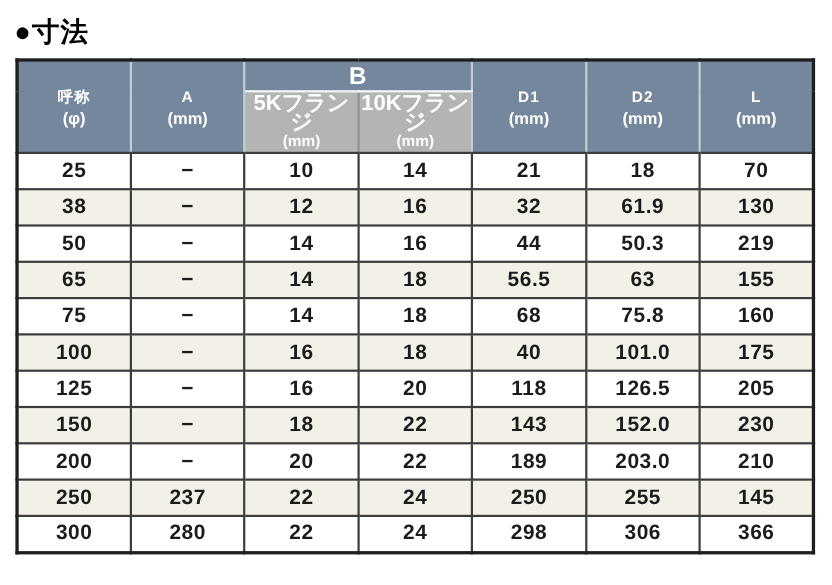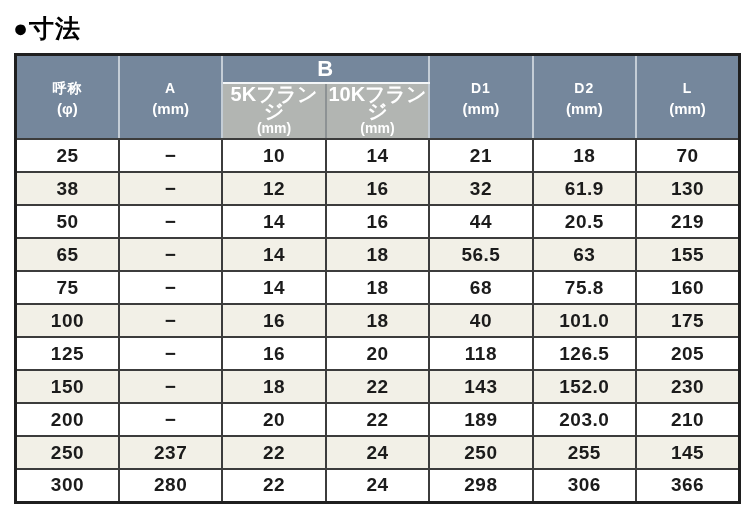--- a/index.html
+++ b/index.html
@@ -171,21 +171,21 @@
           <td>32</td>
           <td>61.9</td>
           <td>130</td>
         </tr>
         <tr>
           <td>50</td>
           <td>−</td>
           <td>14</td>
           <td>16</td>
           <td>44</td>
-          <td>20.5</td>
+          <td>50.3</td>
           <td>219</td>
         </tr>
         <tr>
           <td>65</td>
           <td>−</td>
           <td>14</td>
           <td>18</td>
           <td>56.5</td>
           <td>63</td>
           <td>155</td>

